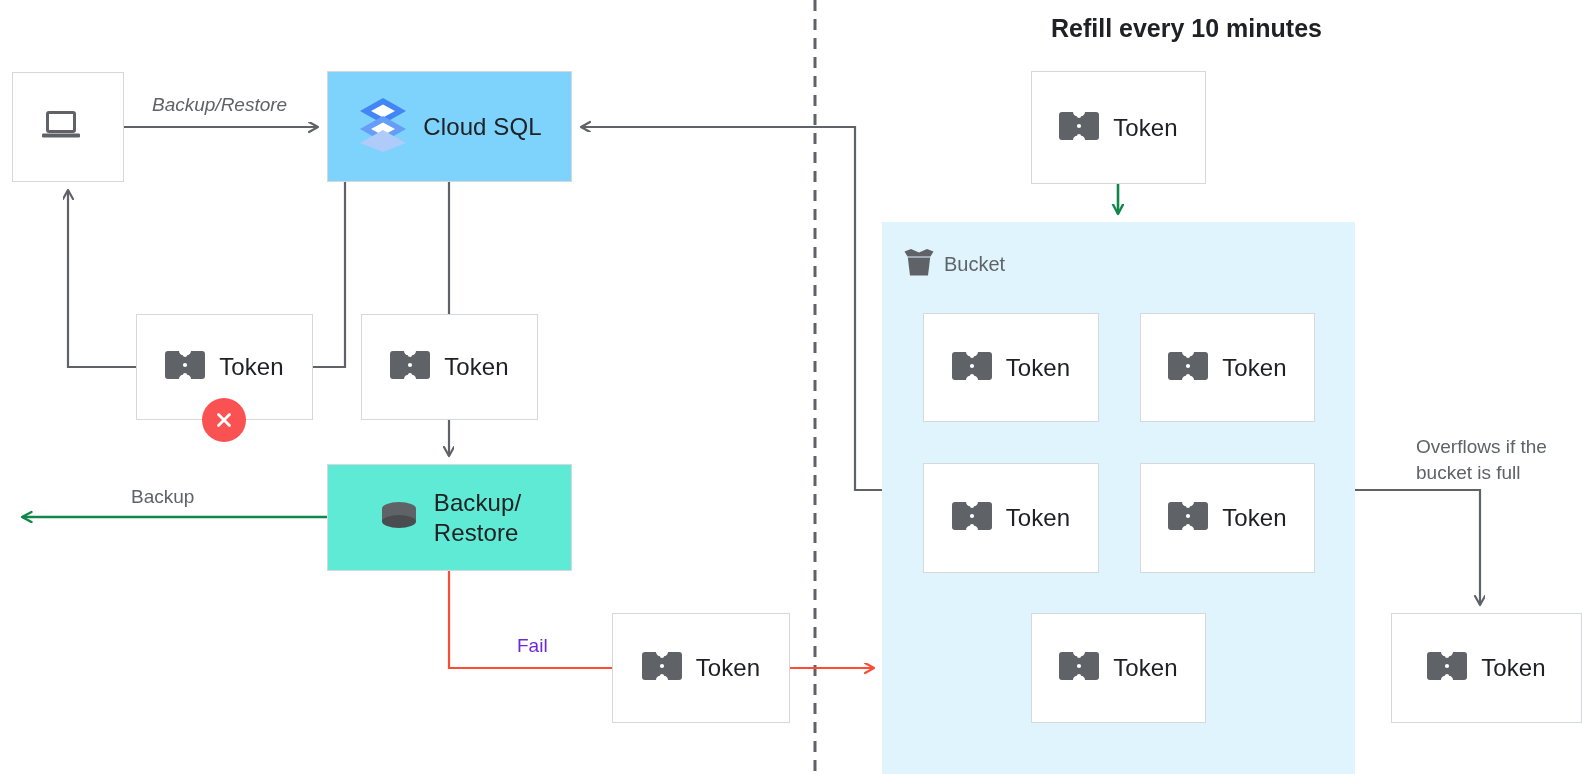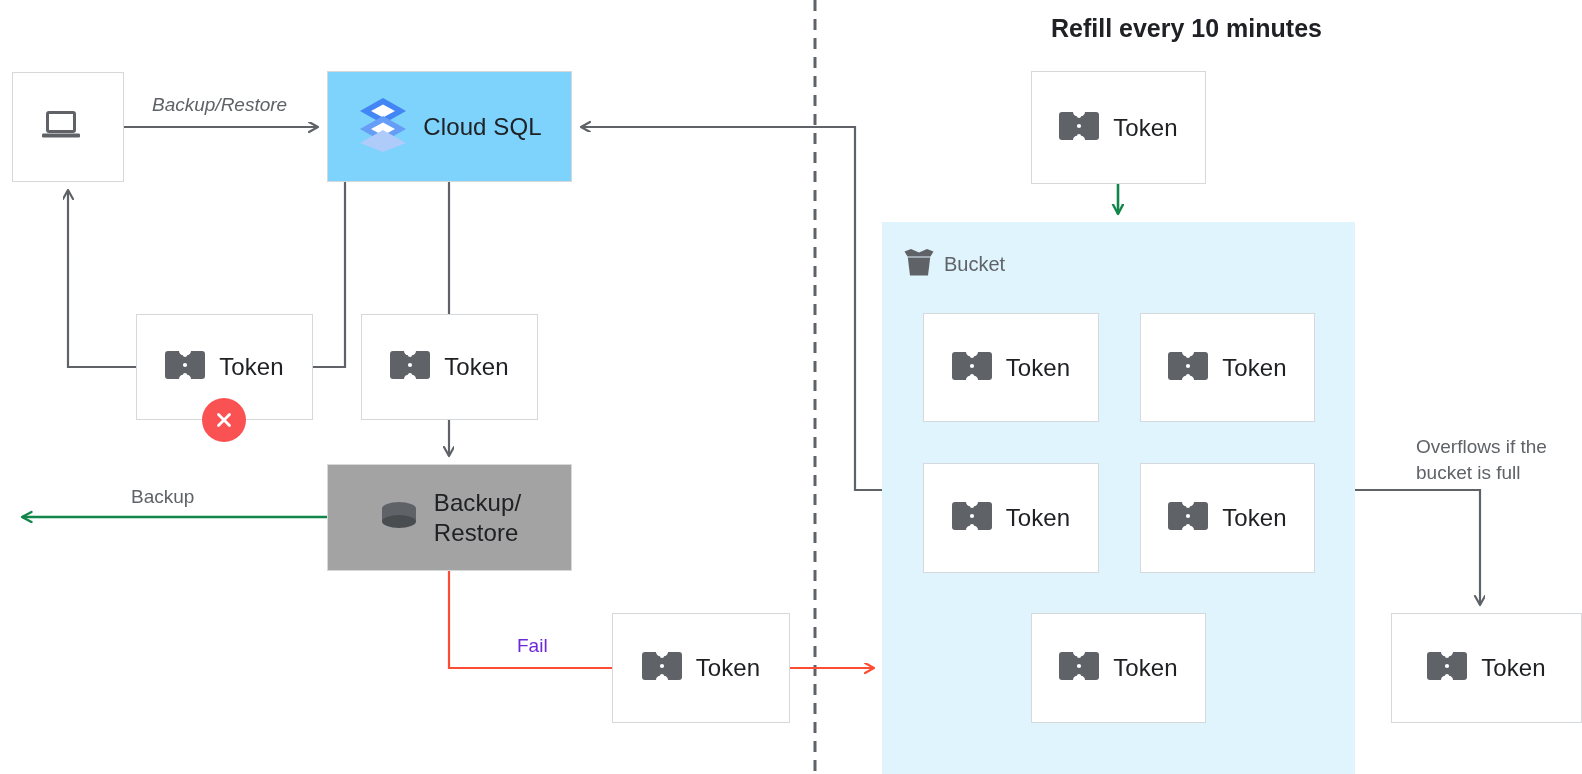--- a/index.html
+++ b/index.html
@@ -205,21 +205,21 @@
       <span class="node-icon token-glyph"><svg width="40" height="36" viewBox="0 0 40 36" aria-hidden="true">
             <path d="M3 4 h11 a4.2 4.2 0 0 0 4.2 4.2 h3.6 A4.2 4.2 0 0 0 26 4 h11 a3 3 0 0 1 3 3 v22 a3 3 0 0 1 -3 3 h-11 a4.2 4.2 0 0 0 -4.2 -4.2 h-3.6 A4.2 4.2 0 0 0 14 32 H3 a3 3 0 0 1 -3 -3 V7 a3 3 0 0 1 3 -3 z" fill="#5f6368"></path>
             <circle cx="20" cy="8" r="2.1" fill="#ffffff"></circle>
             <circle cx="20" cy="18" r="2.1" fill="#ffffff"></circle>
             <circle cx="20" cy="28" r="2.1" fill="#ffffff"></circle>
           </svg></span>
       <span class="node-label">Token</span>
     </div>
   </div>
 
-  <div class="node" id="node-backup-restore" style="left: 327px; top: 464px; width: 245px; height: 107px; border-color: rgb(214, 217, 220); background: #a3a3a3;">
+  <div class="node" id="node-backup-restore" style="left: 327px; top: 464px; width: 245px; height: 107px; border-color: rgb(214, 217, 220); background: #5eead4;">
     <div class="node-inner">
       <span class="node-icon">
         <svg width="42" height="36" viewBox="0 0 42 36" aria-hidden="true">
           <ellipse cx="21" cy="10.5" rx="17" ry="6.5" fill="#5f6368"></ellipse>
           <rect x="4" y="10.5" width="34" height="13" fill="#5f6368"></rect>
           <ellipse cx="21" cy="23.5" rx="17" ry="6.5" fill="#4a4d50"></ellipse>
         </svg>
       </span>
       <span class="node-label">Backup/
 Restore</span>

